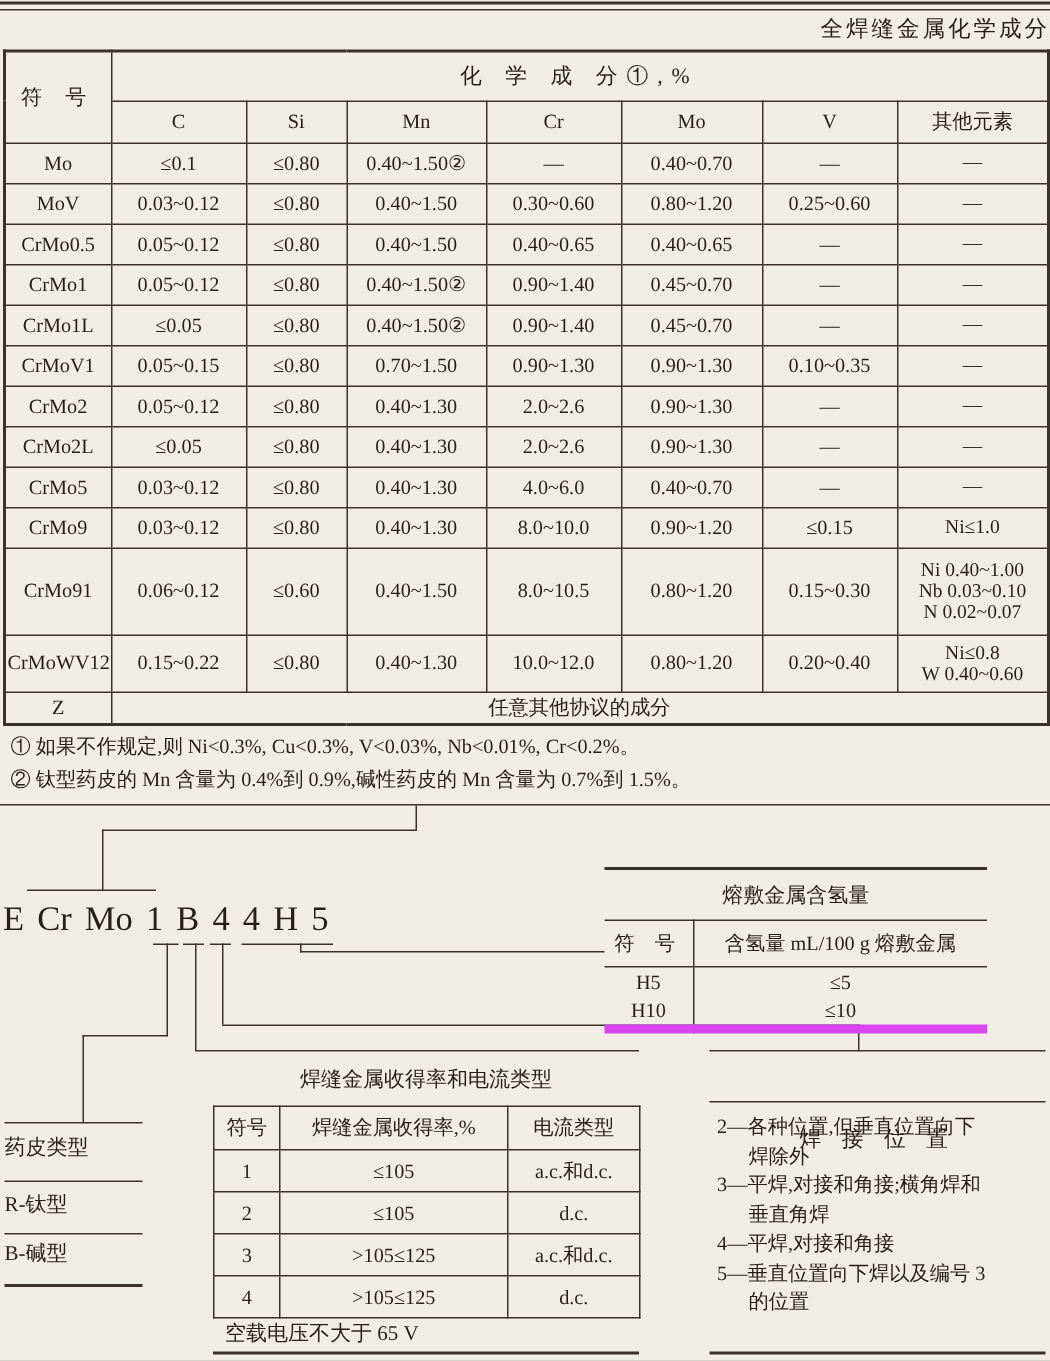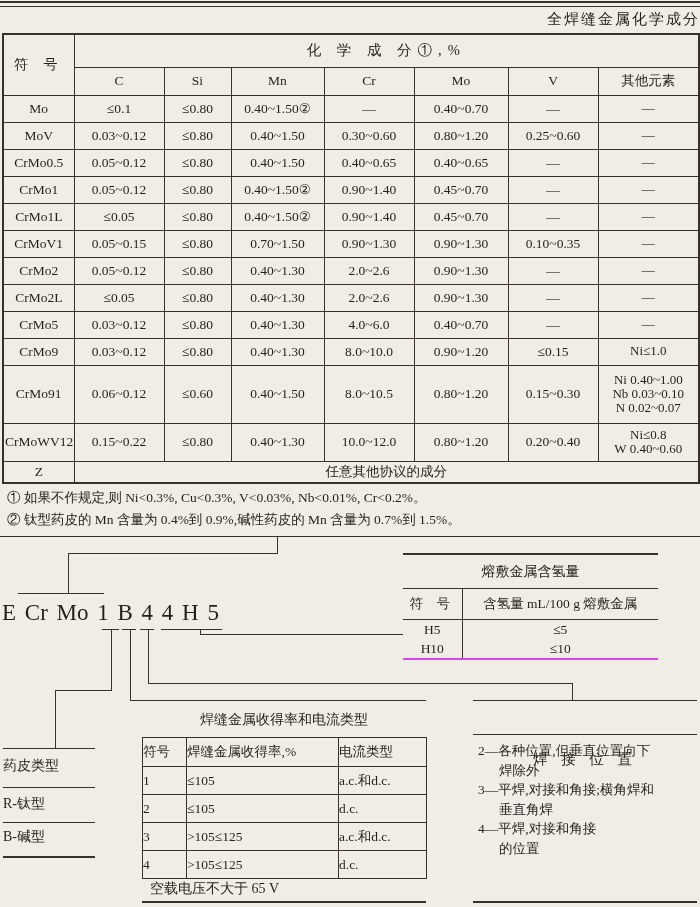--- a/index.html
+++ b/index.html
@@ -35,43 +35,43 @@
   
   .footnote{left:7px;font-size:13.5px;}
   #fn1{top:489px;}
   #fn2{top:511px;}
   .rule-mid{top:536px;left:0;width:700px;height:1px;}
 
   
   #designation{top:600px;left:2px;font-size:23px;word-spacing:3px;}
 
   
-  #hydro{position:absolute;top:553px;left:403px;width:255px;border-collapse:collapse;table-layout:fixed;
-         border-top:2px solid #38322a;border-bottom:2px solid #d946ef;font-size:13.5px;}
+  #hydro{position:absolute;top:578px;left:403px;width:255px;border-collapse:collapse;table-layout:fixed;
+         border-top:2px solid #38322a;border-bottom:6px solid #d946ef;font-size:13.5px;}
   #hydro col.h0{width:59px}#hydro col.h1{width:196px}
   #hydro td,#hydro th{text-align:center;padding:0;font-weight:normal;}
   #hydro tr.t td{height:33px;border-bottom:1px solid #38322a;font-size:14px;}
   #hydro tr.h th{height:30px;border-bottom:1px solid #38322a;}
   #hydro tr.h th:first-child{border-right:1px solid #38322a;letter-spacing:5px;}
   #hydro tbody td{height:19px;}
   #hydro tbody td:first-child{border-right:1px solid #38322a;}
 
   
   #coating{position:absolute;top:748px;left:3px;width:92px;border-top:1px solid #38322a;font-size:14px;}
   #coating .cell{border-bottom:1px solid #38322a;text-align:left;}
   #coating .cell.a{height:38px;line-height:34px;}
   #coating .cell.b{height:34px;line-height:32px;}
   #coating .cell.c{height:33px;line-height:28px;border-bottom:2px solid #38322a;}
 
   
   #recov-title{top:711px;left:142px;width:284px;text-align:center;font-size:14px;}
   #recov{position:absolute;top:737px;left:142px;width:284px;border-collapse:collapse;table-layout:fixed;
          border:1px solid #38322a;font-size:13.5px;}
   #recov col.r0{width:44px}#recov col.r1{width:152px}#recov col.r2{width:88px}
-  #recov td,#recov th{border:1px solid #38322a;text-align:left;padding:0;font-weight:normal;margin-top:12px;}
+  #recov td,#recov th{border:1px solid #38322a;text-align:center;padding:0;font-weight:normal;margin-top:12px;}
   #recov thead tr{height:29px}
   #recov tbody tr{height:28px}
   #recov-footer{top:880px;left:150px;font-size:14px;}
   .recov-bottom{top:901px;left:142px;width:284px;height:2px;}
 
   
   #pos-topline{top:700px;left:473px;width:224px;height:1px;}
   #pos-title{top:710px;left:473px;width:224px;text-align:center;font-size:14.5px;letter-spacing:5px;margin-top:40px;}
   #pos-rule{top:734px;left:473px;width:224px;height:1px;}
   #pos-list{position:absolute;top:741px;left:478px;width:220px;font-size:13.5px;line-height:19.5px;}
@@ -350,17 +350,18 @@
 
   <div class="ln" id="pos-topline"></div>
   <div class="txt" id="pos-title">焊 接 位 置</div>
   <div class="ln" id="pos-rule"></div>
   <div id="pos-list">
       <div>2—各种位置,但垂直位置向下</div>
       <div class="cont">焊除外</div>
       <div>3—平焊,对接和角接;横角焊和</div>
       <div class="cont">垂直角焊</div>
       <div>4—平焊,对接和角接</div>
+      <div>5—垂直位置向下焊以及编号 3</div>
       <div class="cont">的位置</div>
     </div>
   <div class="ln pos-bottom"></div>
 
 </div>
 
 </body></html>

